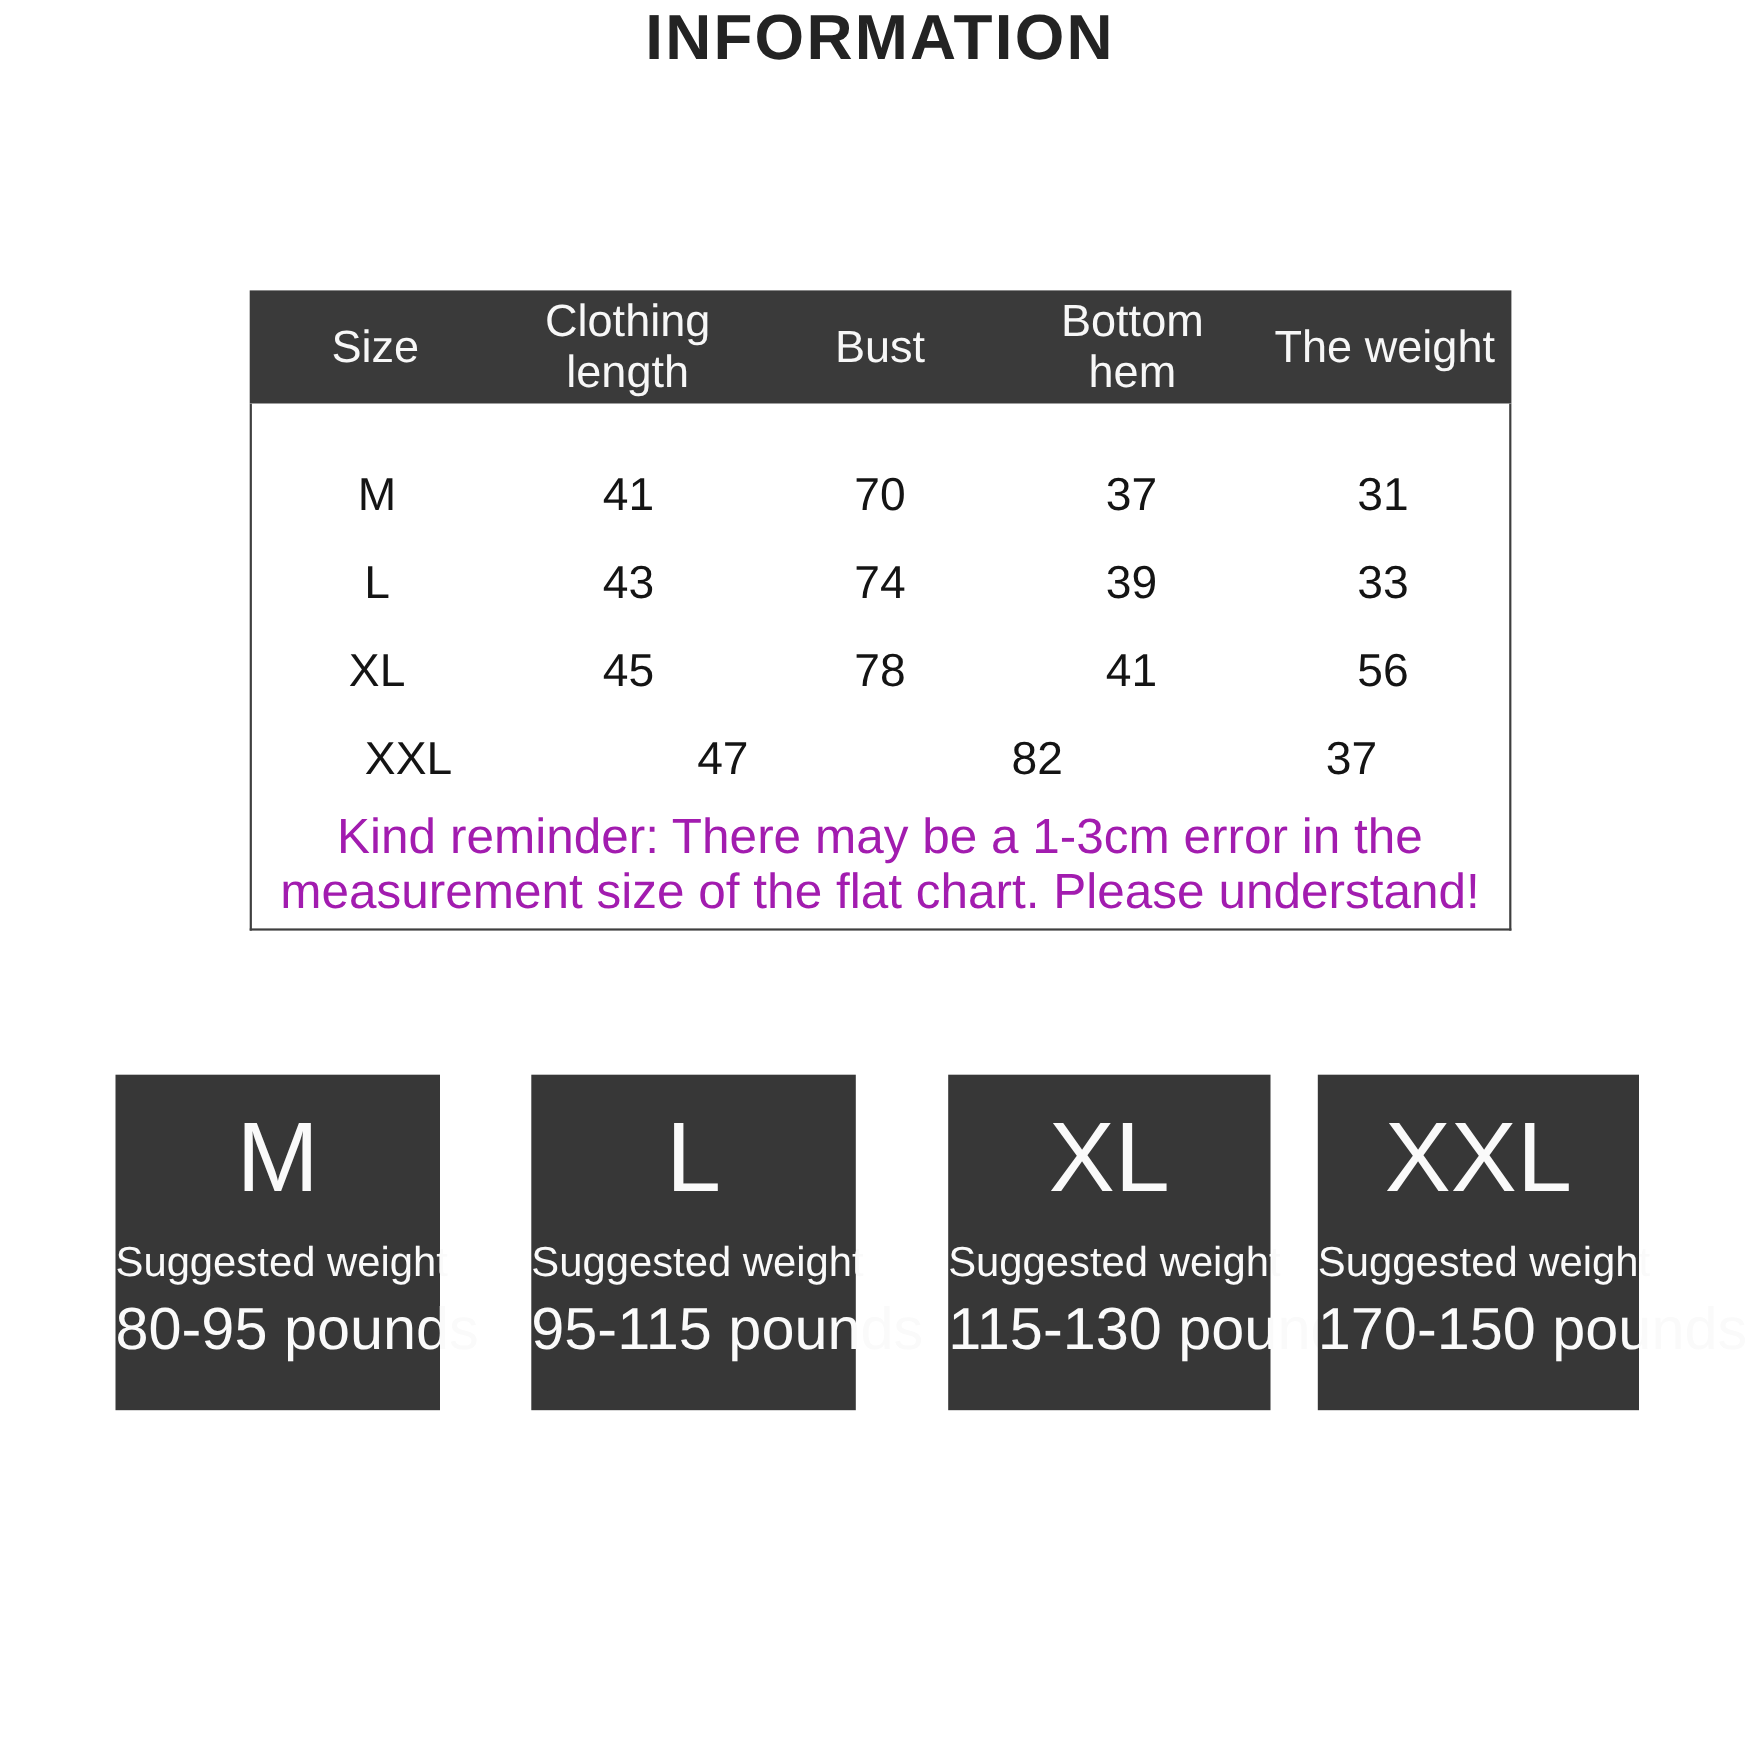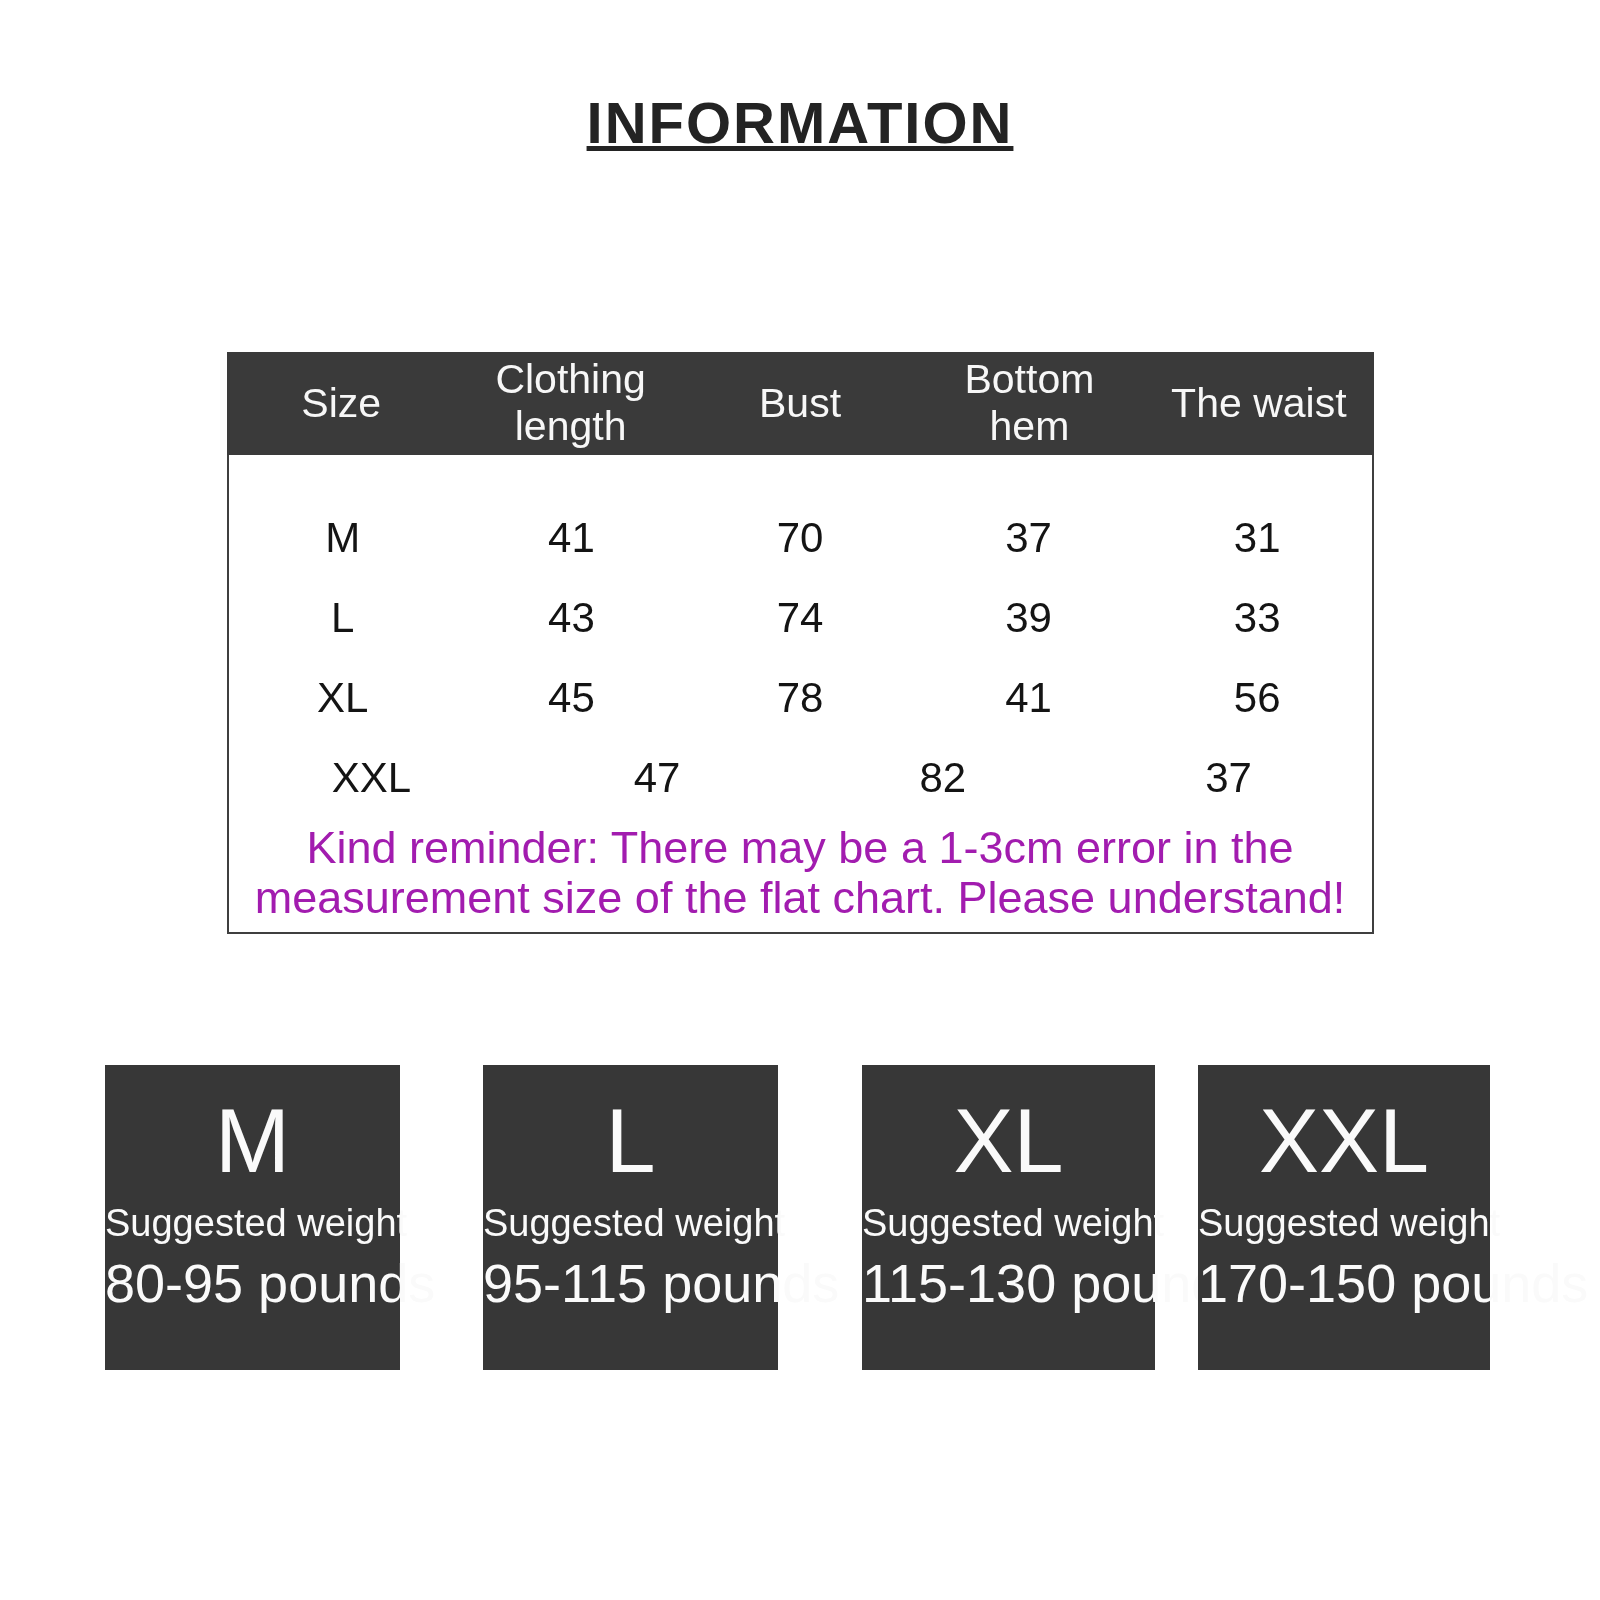--- a/index.html
+++ b/index.html
@@ -9,28 +9,26 @@
     height: 1600px;
     font-family: "Liberation Sans", "DejaVu Sans", sans-serif;
     color: #1b1b1b;
     position: relative;
     overflow: hidden;
   }
   .page { width: 1600px; height: 1600px; background: #fff; position: relative; }
 
   
   .title {
-    margin-top: 88px;
     text-align: center;
     font-size: 58px;
     font-weight: 700;
     letter-spacing: 2px;
     color: #232323;
     line-height: 1.2;
-    text-decoration: underline;
   }
 
   
   .size-table {
     width: 1147px;
     margin: 194px auto 12px auto;
   }
   .table-head {
     display: flex;
     height: 103px;
@@ -86,21 +84,21 @@
   .wbox.b1 { margin-left: 105px; }
   .wbox.b2 { margin-left: 83px;  width: 295px; }
   .wbox.b3 { margin-left: 84px;  width: 293px; }
   .wbox.b4 { margin-left: 43px;  width: 292px; }
   .wb-size {
     font-size: 90px;
     line-height: 92px;
     font-weight: 400;
   }
   .wb-label {
-    margin-top: 12px;
+    margin-top: 25px;
     font-size: 38px;
     line-height: 48px;
     white-space: nowrap;
   }
   .wb-range {
     margin-top: 6px;
     font-size: 54px;
     line-height: 60px;
     white-space: nowrap;
   }
@@ -113,21 +111,21 @@
   <div class="title">INFORMATION</div>
 
   <div class="size-table">
     <div class="table-head">
       <div class="th">Size</div>
       <div class="th">Clothing
 length</div>
       <div class="th">Bust</div>
       <div class="th">Bottom
 hem</div>
-      <div class="th">The waist</div>
+      <div class="th">The weight</div>
     </div>
 
     <div class="table-body">
       <div class="tr">
         <div class="td">M</div>
         <div class="td">41</div>
         <div class="td">70</div>
         <div class="td">37</div>
         <div class="td">31</div>
       </div>

